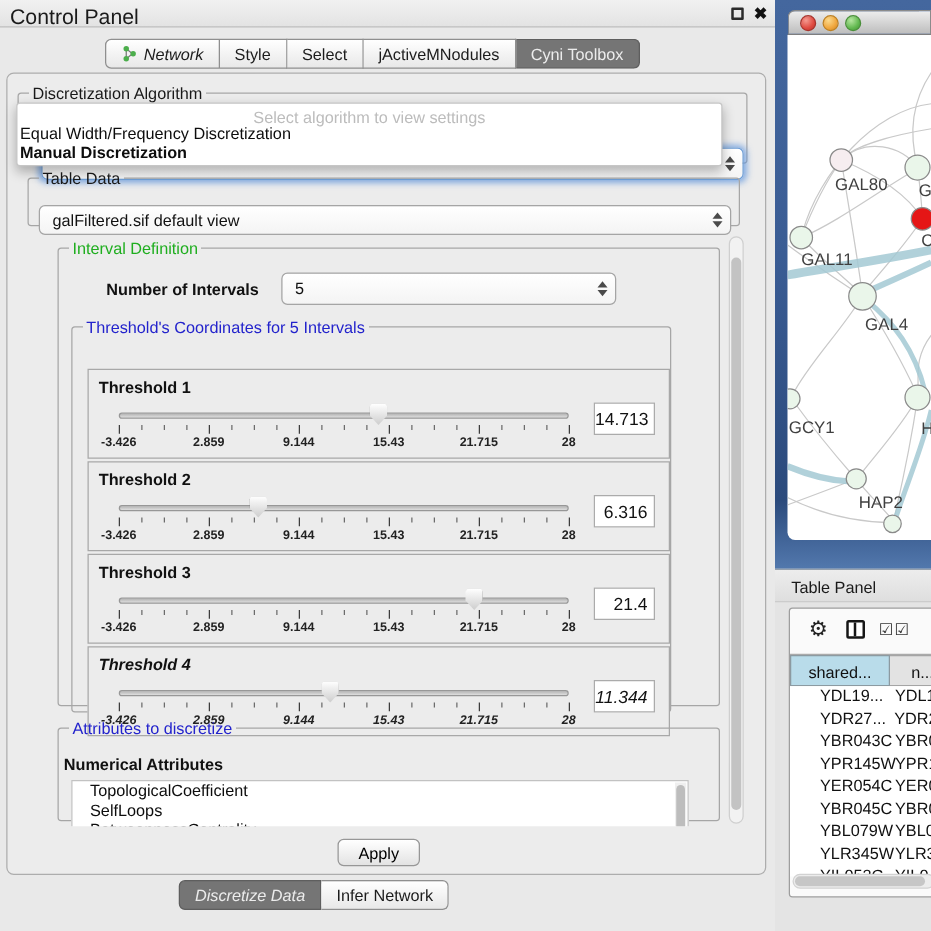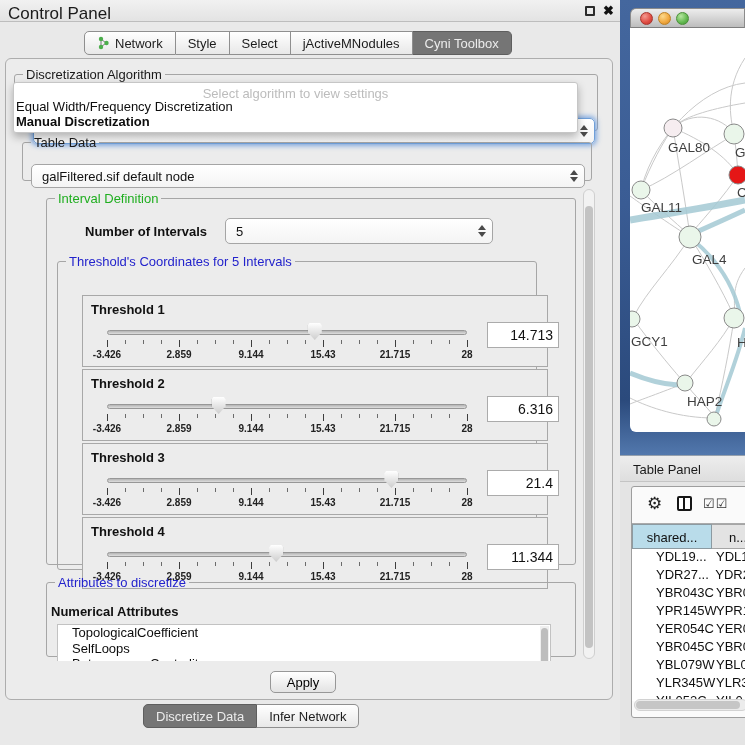--- a/index.html
+++ b/index.html
@@ -11,21 +11,21 @@
   
   .cp-titlebar { position:absolute; left:0; top:0; width:620px; height:22px;
     background:linear-gradient(#f1f1f1,#e3e3e3); border-bottom:1px solid #bdbdbd; }
   .cp-title { position:absolute; left:8px; top:4px; font-size:17px; color:#1a1a1a; }
   .float-ico { position:absolute; left:585px; top:6px; width:10px; height:10px; border:2px solid #2b2b2b; border-radius:1px; }
   .close-ico { position:absolute; left:603px; top:3px; font-size:13px; font-weight:bold; color:#111; cursor:default; }
 
   .tabrow { position:absolute; display:flex; height:24px; }
   .seg { display:flex; align-items:center; gap:5px; padding:0 12px; font-size:13px; color:#1c1c1c;
     background:linear-gradient(#ffffff,#e8e8e8); border:1px solid #8f8f8f; border-left:none; white-space:nowrap; }
-  .seg:first-child { border-left:1px solid #8f8f8f; border-radius:5px 0 0 5px; }
+  .seg:first-child { border-left:1px solid #8f8f8f; border-radius:5px 0 0 5px;font-style:italic; }
   .seg:last-child { border-radius:0 5px 5px 0; }
   .seg.active { background:#757575; color:#ececec; border-color:#5e5e5e; }
   #top-tabs { left:84px; top:31px; }
   #bottom-tabs { left:143px; top:704px; }
 
   .content-panel { position:absolute; left:5px; top:58px; width:608px; height:642px;
     background:#ececec; border:1px solid #adadad; border-radius:6px; }
 
   fieldset { position:absolute; border:1px solid #a6a6a6; border-radius:3px; background:transparent; }
   legend { margin-left:8px; padding:0 3px; font-size:13px; }
@@ -58,34 +58,34 @@
   #scrollwrap { position:absolute; left:10px; top:128px; width:566px; height:474px; overflow:hidden; }
   #settings-vscroll { position:absolute; left:577px; top:130px; width:12px; height:470px;
     background:#f2f2f2; border:1px solid #cfcfcf; border-radius:6px; }
   #settings-vscroll .vthumb { position:absolute; left:1px; top:16px; width:8px; height:442px; background:#c3c3c3; border-radius:5px; }
 
   #interval-group { left:30px; top:4px; width:530px; height:374px; }
   .noi-label { position:absolute; left:38px; top:18px; font-size:13px; font-weight:bold; }
   #noi-combo { left:178px; top:12px; width:268px; height:26px; }
 
   #thresholds-group { left:10px; top:48px; width:480px; height:316px; }
-  .th-box { position:absolute; left:24px; width:466px; height:72px; background:#ececec; border:1px solid #a8a8a8; }
+  .th-box { position:absolute; left:12px; width:466px; height:72px; background:#ececec; border:1px solid #a8a8a8; }
   .th-label { position:absolute; left:8px; top:6px; font-size:13px; font-weight:bold; }
   .th-track { position:absolute; left:24px; top:34px; width:360px; height:5px;
     background:linear-gradient(#b4b4b4,#dedede); border:1px solid #979797; border-radius:3px; }
   .th-thumb { position:absolute; top:27px; width:14px; height:17px;
     background:linear-gradient(#ffffff,#cdcdcd);
     clip-path:polygon(12% 0,88% 0,100% 14%,100% 55%,50% 100%,0 55%,0 14%);
     filter:drop-shadow(0 0 1px #777); }
   .th-ticks { position:absolute; left:24px; top:44px; width:360px; height:8px; }
   .tick { position:absolute; top:0; width:1px; height:4px; background:#6b6b6b; }
   .tick.major { height:7px; background:#3d3d3d; }
   .th-ticklabels { position:absolute; left:24px; top:53px; width:360px; height:12px; }
   .tlabel { position:absolute; transform:translateX(-50%); font-size:10px; font-weight:bold; color:#222; white-space:nowrap; }
-  .th-value { position:absolute; left:404px; top:26px; width:72px; height:26px; background:#fff;
+  .th-value { position:absolute; left:404px; top:26px; width:49px; height:26px; background:#fff;
     border:1px solid #ababab; font-size:14px; text-align:right; padding:4px 5px 0 0; }
 
   #attrs-group { left:30px; top:388px; width:530px; height:82px; }
   .attrs-label { position:absolute; left:4px; top:14px; font-size:13px; font-weight:bold; }
   #attr-list { position:absolute; left:10px; top:34px; width:494px; height:44px; background:#fff;
     border:1px solid #c2c2c2; overflow:hidden; }
   .attr-item { font-size:13px; line-height:15.5px; padding-left:14px; color:#0d0d0d; white-space:nowrap; }
   #attr-vscroll { position:absolute; right:1px; top:1px; width:9px; height:42px; background:#efefef; }
   #attr-vscroll .vthumb { position:absolute; left:1px; top:2px; width:7px; height:38px; background:#bdbdbd; border-radius:4px; }
 
@@ -183,21 +183,21 @@
       <div class="popup-hint">Select algorithm to view settings</div>
       <div id="popup-items">
           <div class="popup-item">Equal Width/Frequency Discretization</div>
           <div class="popup-item hl">Manual Discretization</div>
         </div>
     </div>
 
     <fieldset id="td-group">
       <legend class="lg-black">Table Data</legend>
       <div class="combo" id="td-combo">
-        <span class="combo-label">galFiltered.sif default node</span>
+        <span class="combo-label">galFiltered.sif default view</span>
         <span class="spinner">
             <i class="up"></i>
             <i class="dn"></i>
           </span>
       </div>
     </fieldset>
 
     <div id="scrollwrap">
       <fieldset id="interval-group">
         <legend class="lg-green">Interval Definition</legend>
@@ -316,21 +316,21 @@
                   <span class="tlabel" style="left: 0%;">-3.426</span>
                   <span class="tlabel" style="left: 20%;">2.859</span>
                   <span class="tlabel" style="left: 40%;">9.144</span>
                   <span class="tlabel" style="left: 60%;">15.43</span>
                   <span class="tlabel" style="left: 80%;">21.715</span>
                   <span class="tlabel" style="left: 100%;">28</span>
                 </div>
                 <div class="th-thumb" style="left: 301.394px;"></div>
                 <div class="th-value">21.4</div>
               </div>
-              <div class="th-box" style="top: 248px;">
+              <div class="th-box" style="top: 248px; font-style: italic;">
                 <div class="th-label">Threshold 4</div>
                 <div class="th-track"></div>
                 <div class="th-ticks">
                   <span class="tick major" style="left: 0%;"></span>
                   <span class="tick" style="left: 5%;"></span>
                   <span class="tick" style="left: 10%;"></span>
                   <span class="tick" style="left: 15%;"></span>
                   <span class="tick major" style="left: 20%;"></span>
                   <span class="tick" style="left: 25%;"></span>
                   <span class="tick" style="left: 30%;"></span>

